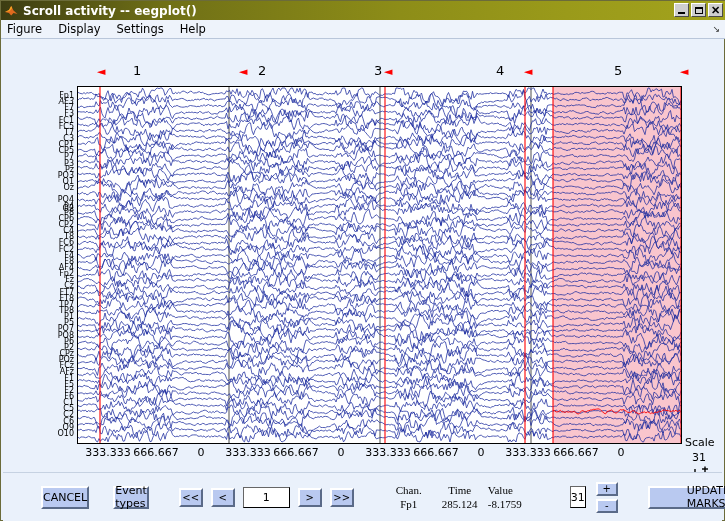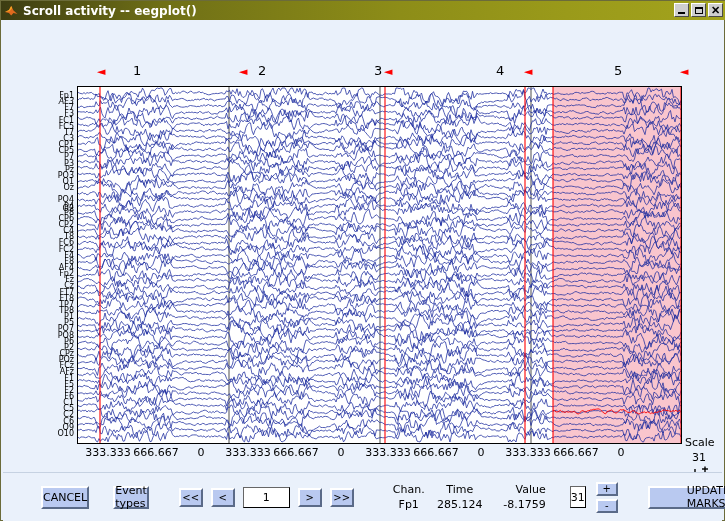--- a/index.html
+++ b/index.html
@@ -125,24 +125,24 @@
     width:47px;height:21px;background:#ffffff;
     border:1px solid #000;border-top-color:#666;border-left-color:#666;
     box-sizing:border-box;margin:0 4px;
     display:flex;align-items:center;justify-content:center;
     font-size:11px;color:#000;font-family:"DejaVu Sans",sans-serif;
   }
   .readout{
     margin-left:28px;display:flex;flex-direction:column;gap:2px;
     font-size:11px;color:#000;font-family:"DejaVu Sans",sans-serif;
   }
-  .readout-row{display:flex;}
+  .readout-row{display:flex;font-family:Liberation Serif, serif;}
   .rd-chan{width:46px;text-align:center;}
   .rd-time{width:56px;text-align:center;}
-  .rd-val{width:58px;text-align:right;}
+  .rd-val{width:58px;text-align:left;}
   .scale-input{
     width:46px;height:22px;background:#ffffff;border:1px solid #000;
     border-top-color:#666;border-left-color:#666;
     box-sizing:border-box;margin-left:24px;
     display:flex;align-items:center;justify-content:center;
     font-size:11px;color:#000;font-family:"DejaVu Sans",sans-serif;
   }
   .plusminus{display:flex;flex-direction:column;margin-left:10px;gap:3px;}
   .btn-pm{width:22px;height:14px;font-size:10px;line-height:10px;}
   .btn-update{width:116px;height:23px;margin-left:30px;padding-left:37px;}
@@ -166,20 +166,27 @@
         </div>
       <div class="win-btn">
           <span class="glyph-max"></span>
         </div>
       <div class="win-btn">
           <span class="glyph-close">✕</span>
         </div>
     </div>
   </div>
 
+  <div class="menubar">
+    <div class="menu-item">Figure</div>
+    <div class="menu-item">Display</div>
+    <div class="menu-item">Settings</div>
+    <div class="menu-item">Help</div>
+    <div class="menu-arrow">↘</div>
+  </div>
 
   <div class="figure">
 
     <div class="marker-row" id="marker-row">
         <span class="marker" style="left: 94px;">◄</span>
         <span class="marker-num" style="left: 130px;">1</span>
         <span class="marker" style="left: 236px;">◄</span>
         <span class="marker-num" style="left: 255px;">2</span>
         <span class="marker" style="left: 381px;">◄</span>
         <span class="marker-num" style="left: 371px;">3</span>

